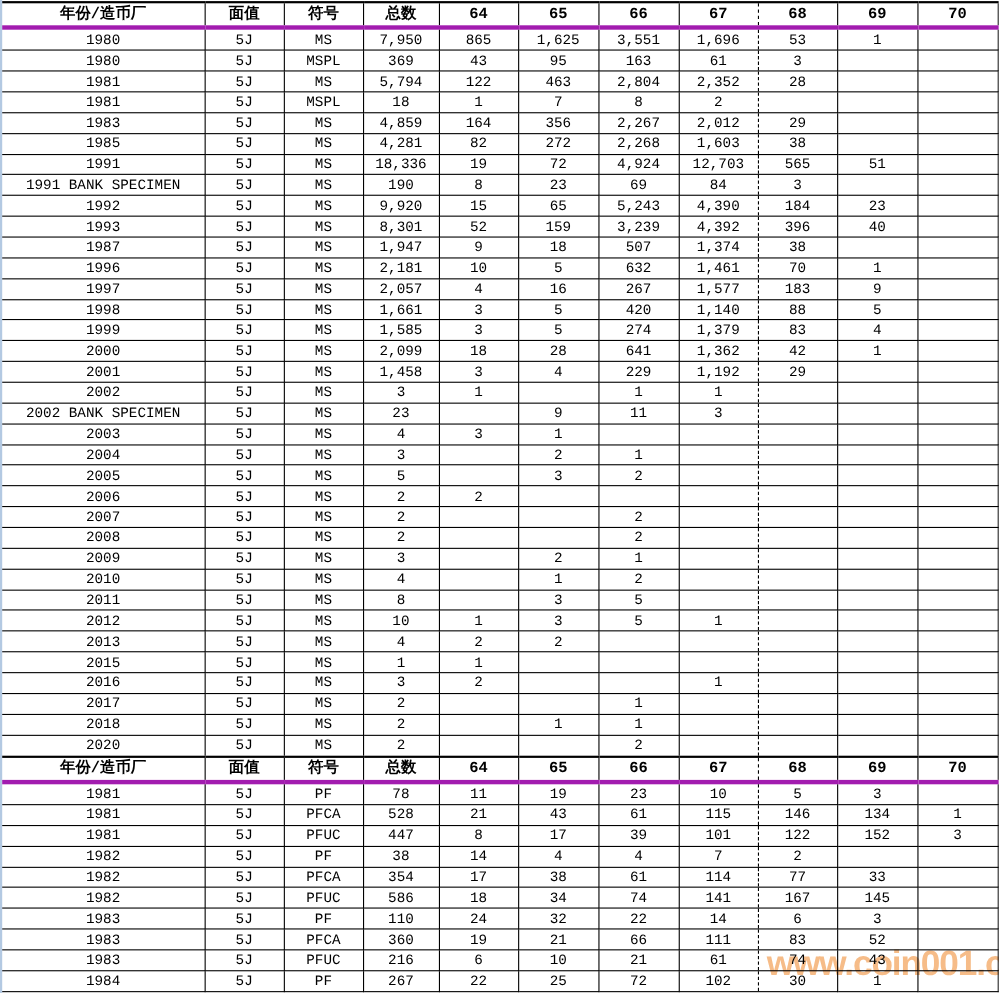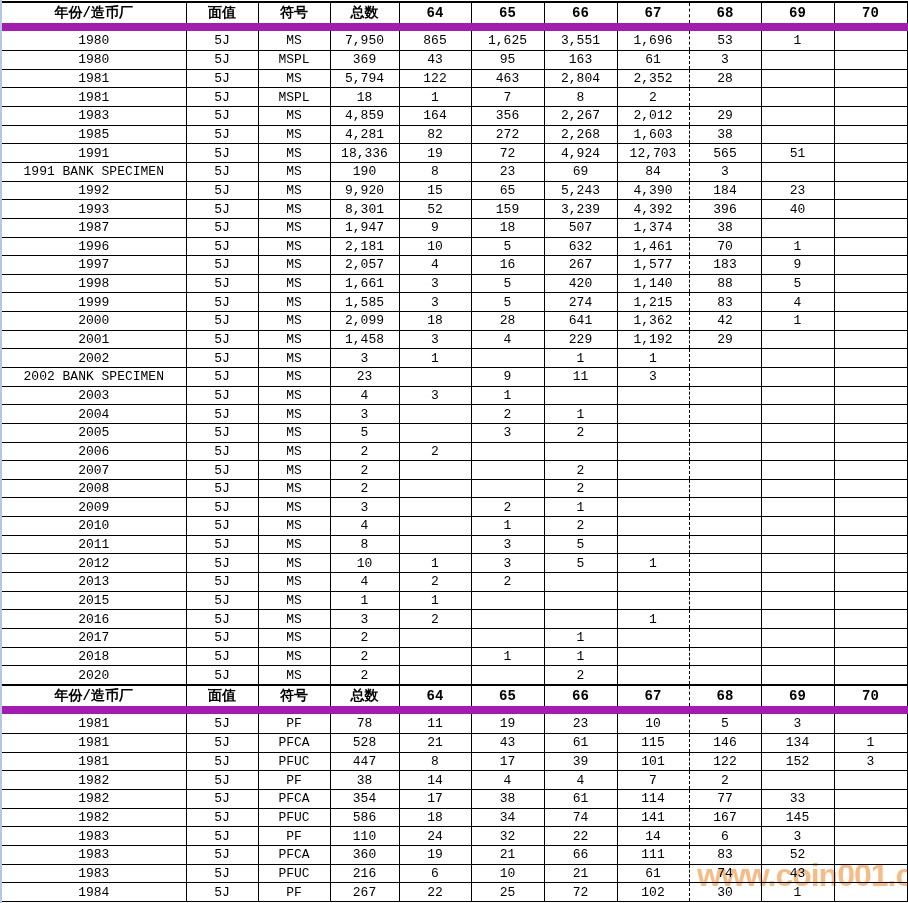--- a/index.html
+++ b/index.html
@@ -26,21 +26,21 @@
     color:#000;
     font-weight:normal;
   }
   .pop th:first-child, .pop td:first-child { border-left:none; }
   
   .pop th:nth-child(8), .pop td:nth-child(8) { border-right:1px dashed #000; }
   .pop th:nth-child(9), .pop td:nth-child(9) { border-left:1px dashed #000; }
   
   .pop tr[data-name="header-row"] th {
     font-weight:bold; font-size:14px;
-    border-top:2px solid #000; border-bottom:8px solid #a21caf;
+    border-top:2px solid #000; border-bottom:4px solid #a21caf;
   }
   .watermark {
     position:absolute; left:697px; top:859px; width:211px;
     text-align:center;
     font-family:"Liberation Sans",sans-serif;
     font-weight:bold; font-size:32px; letter-spacing:-1px; line-height:1;
     opacity:0.62; mix-blend-mode:multiply;
     pointer-events:none; z-index:5;
   }
 </style>
@@ -260,21 +260,21 @@
         <td data-name="grade-70-cell"></td>
       </tr>
       <tr data-name="table-row">
         <td data-name="year-mint-cell">1999</td>
         <td data-name="denomination-cell">5J</td>
         <td data-name="designation-cell">MS</td>
         <td data-name="total-cell">1,585</td>
         <td data-name="grade-64-cell">3</td>
         <td data-name="grade-65-cell">5</td>
         <td data-name="grade-66-cell">274</td>
-        <td data-name="grade-67-cell">1,215</td>
+        <td data-name="grade-67-cell">1,379</td>
         <td data-name="grade-68-cell">83</td>
         <td data-name="grade-69-cell">4</td>
         <td data-name="grade-70-cell"></td>
       </tr>
       <tr data-name="table-row">
         <td data-name="year-mint-cell">2000</td>
         <td data-name="denomination-cell">5J</td>
         <td data-name="designation-cell">MS</td>
         <td data-name="total-cell">2,099</td>
         <td data-name="grade-64-cell">18</td>

